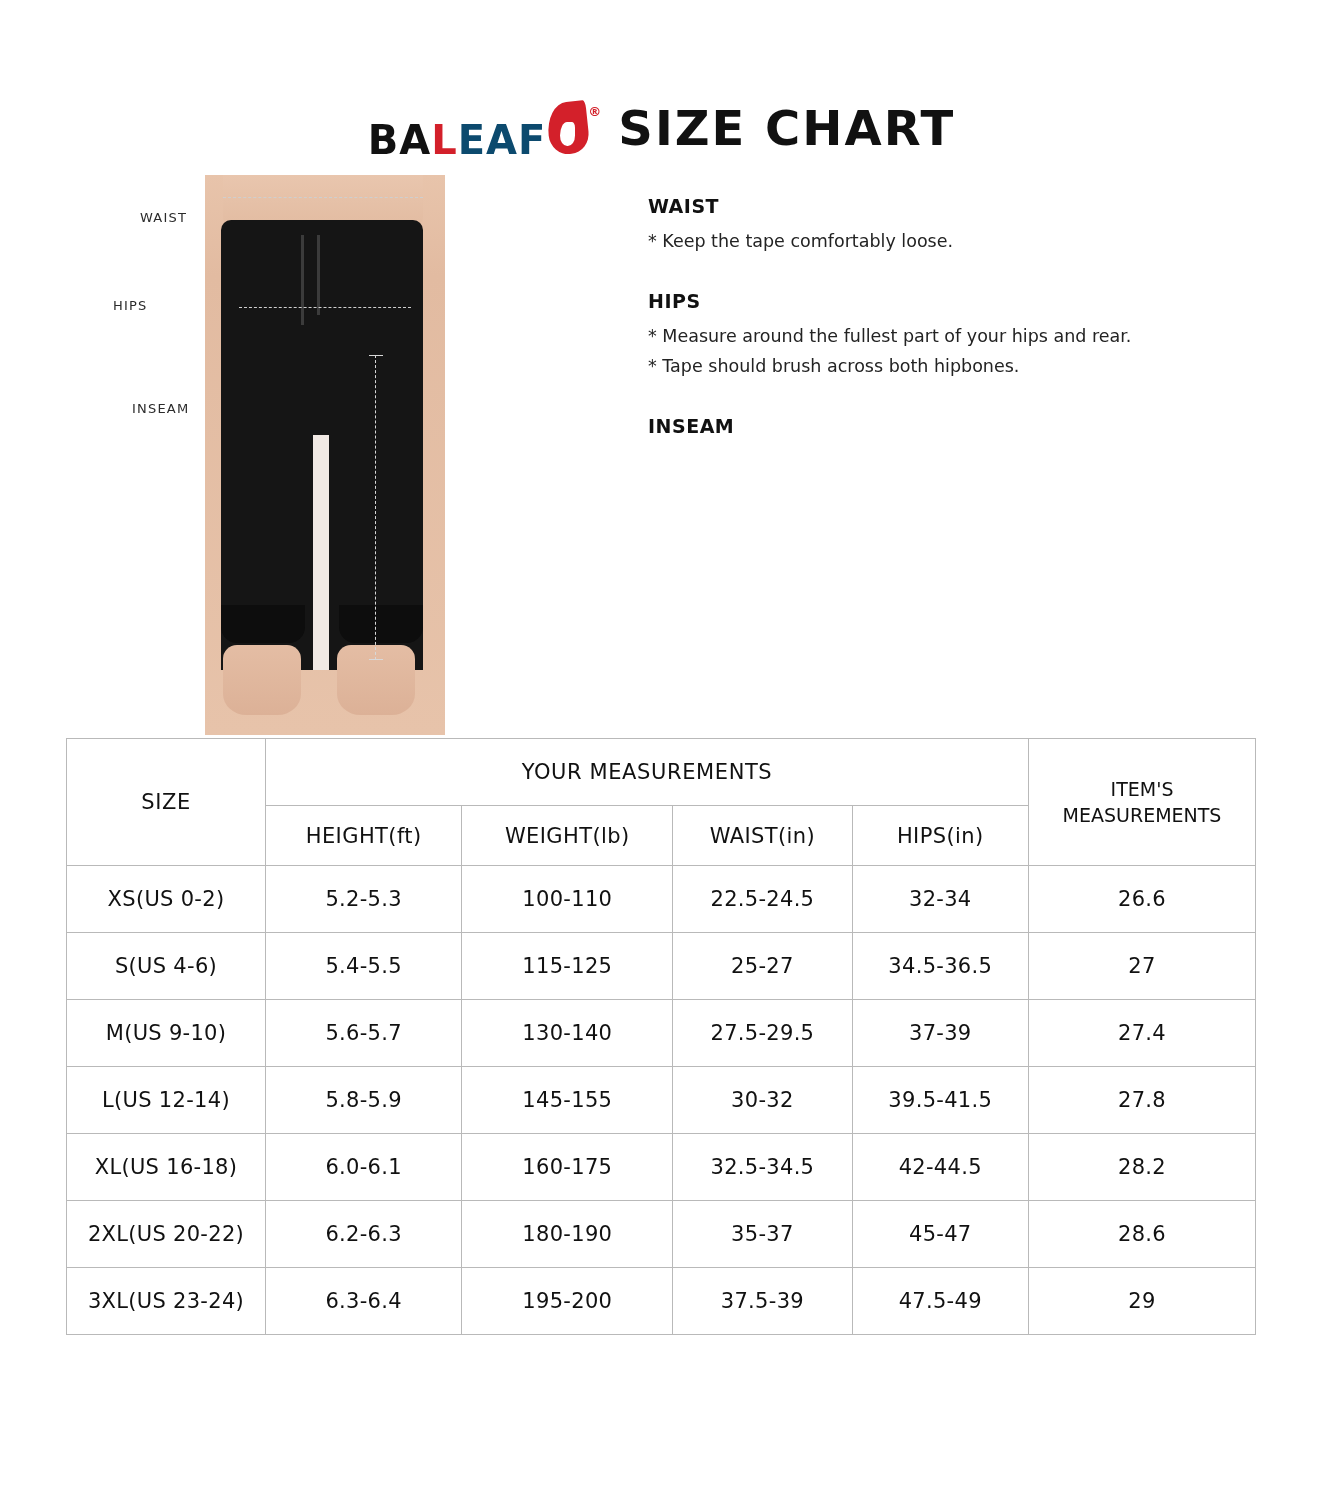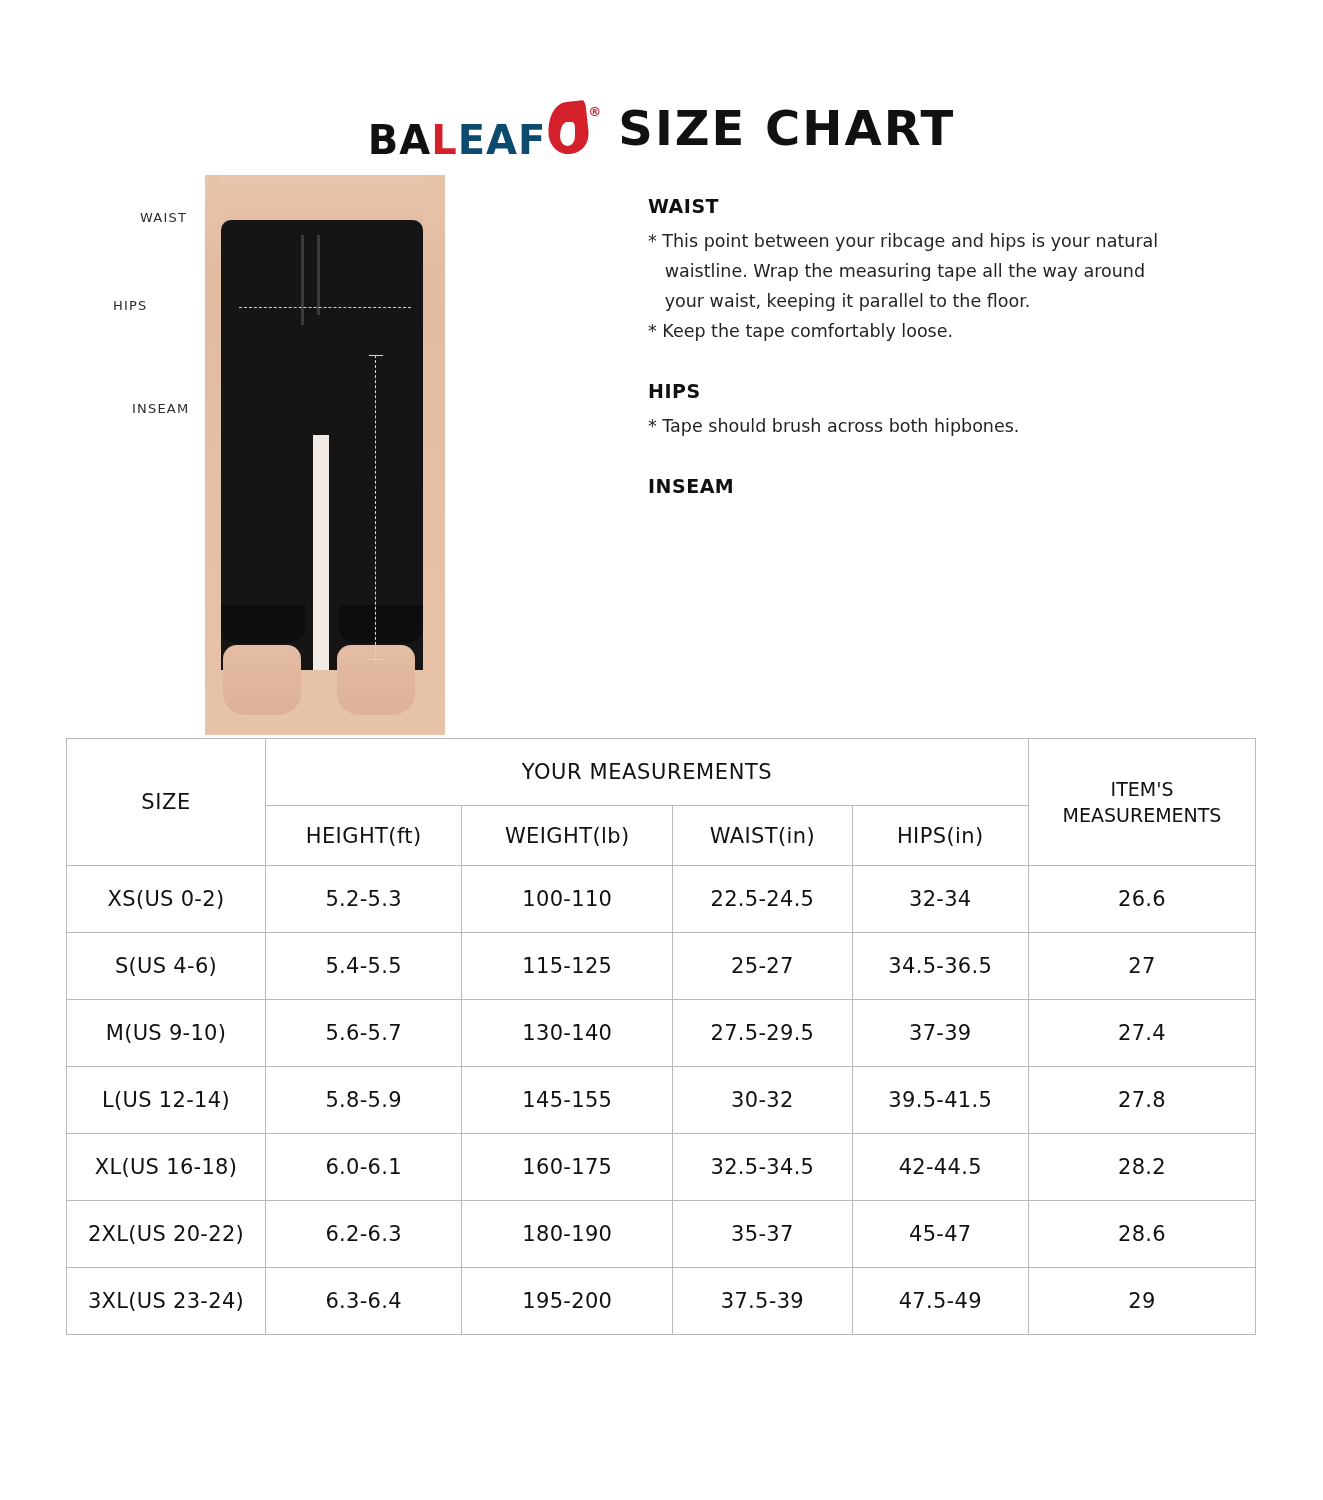--- a/index.html
+++ b/index.html
@@ -311,26 +311,24 @@
   <div class="meas-line hips"></div>
   <div class="vline"></div>
 </div>
 <div class="fig-label waist">WAIST</div>
 <div class="fig-label hips">HIPS</div>
 <div class="fig-label inseam">INSEAM</div>
 
 <div class="instructions">
 
   <div class="sec-title">WAIST</div>
-  <p class="bullet">* This point between your ribcage and hips is your natural
-   waistline. Wrap the measuring tape all the way around
-   your waist, keeping it parallel to the floor.</p>
   <p class="bullet">* Keep the tape comfortably loose.</p>
 
   <div class="sec-title gap">HIPS</div>
+  <p class="bullet">* Measure around the fullest part of your hips and rear.</p>
   <p class="bullet">* Tape should brush across both hipbones.</p>
 
   <div class="sec-title gap">INSEAM</div>
 </div>
 
 <table class="size-table">
   <thead>
     <tr>
       <th class="hdr-size" rowspan="2">SIZE</th>
       <th class="hdr-group" colspan="4">YOUR MEASUREMENTS</th>

